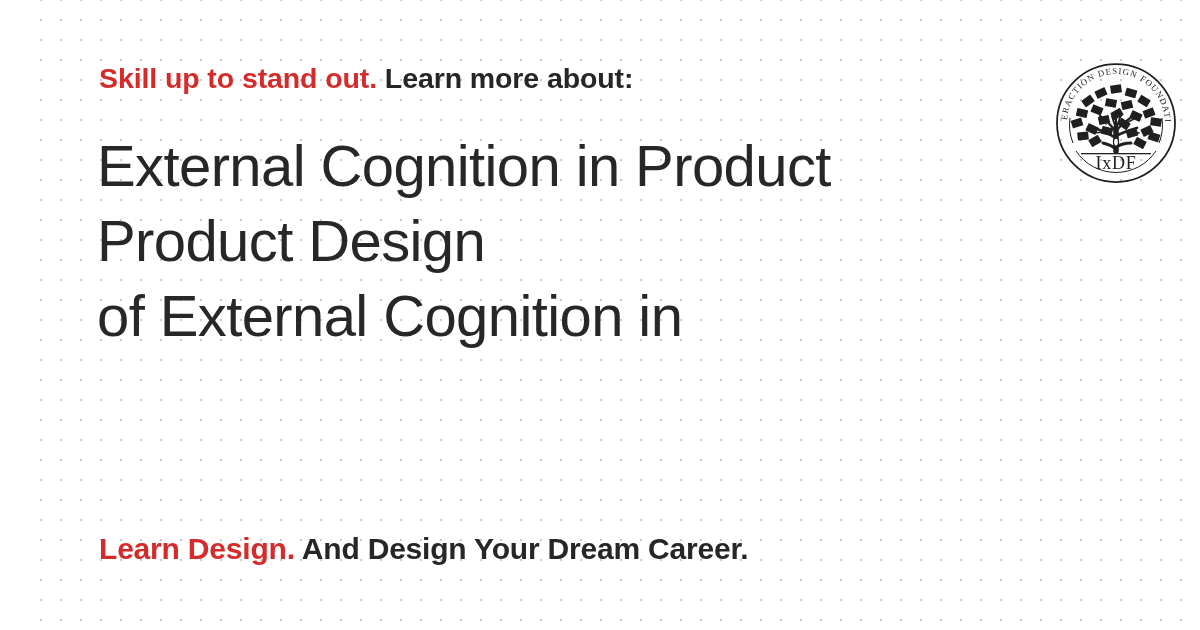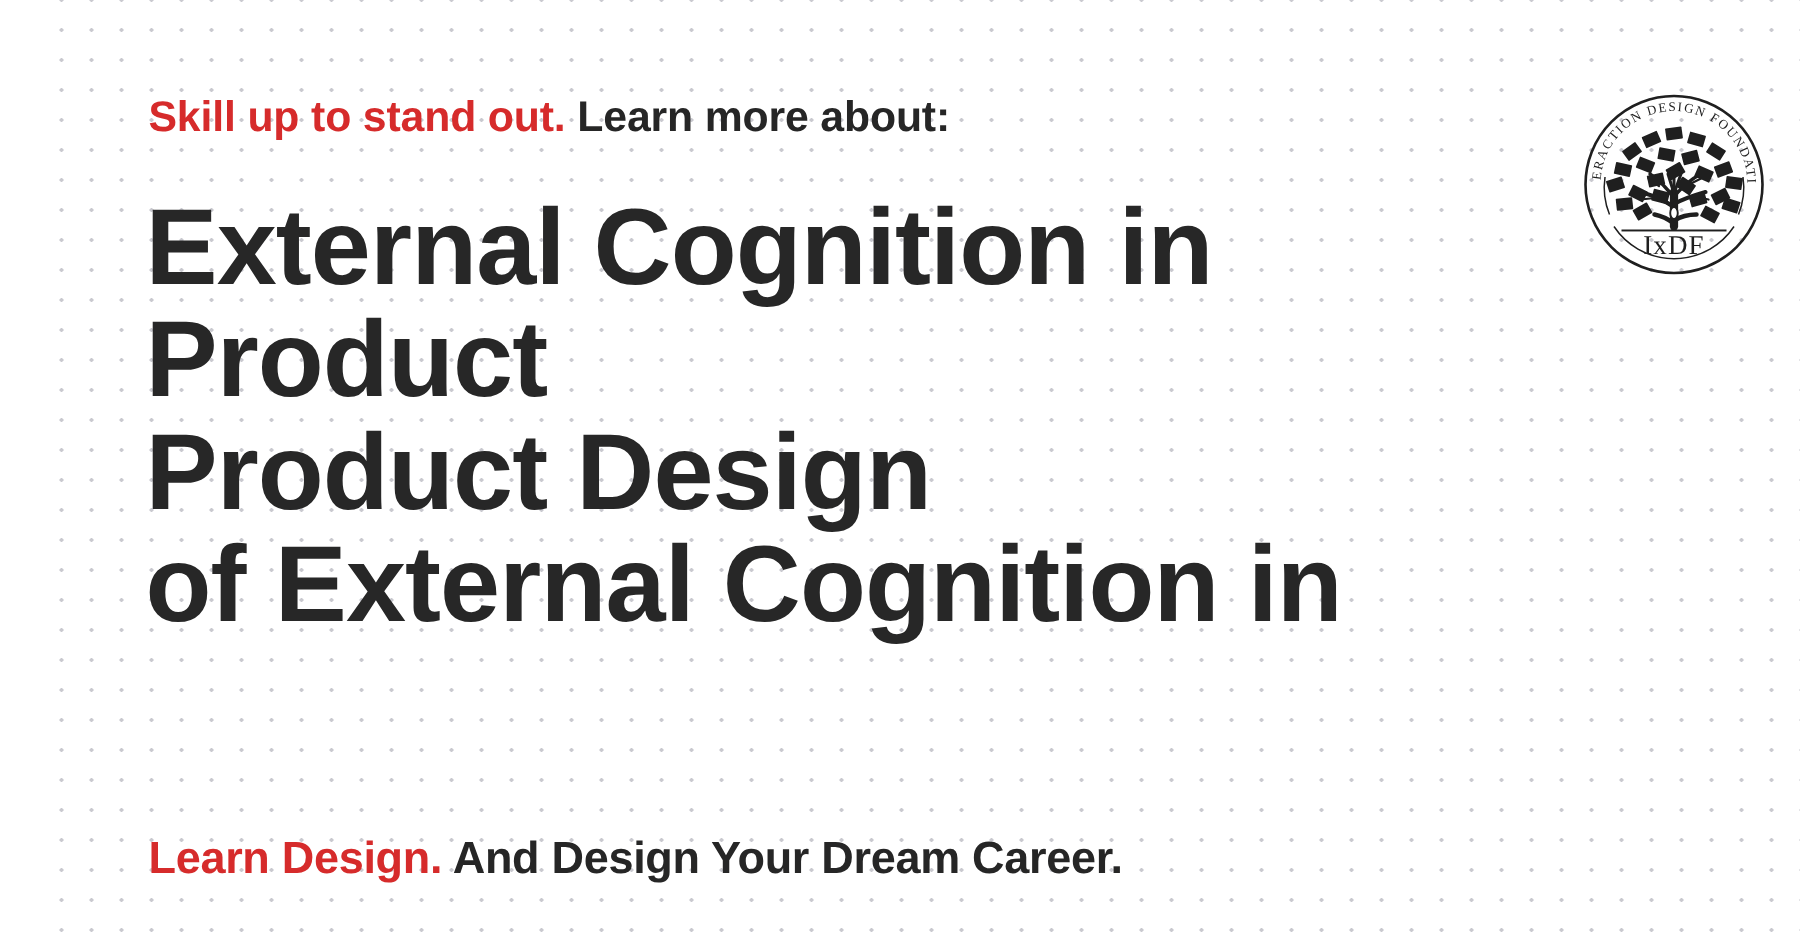--- a/index.html
+++ b/index.html
@@ -43,32 +43,32 @@
   #kicker .accent {
     color: #d62b2b;
   }
 
   
   #headline {
     position: absolute;
     left: 58px;
     top: 128px;
     width: 900px;
-    font-size: 72px;
-    font-weight: 700;
+    font-size: 58px;
+    font-weight: 400;
     line-height: 75px;
     letter-spacing: -0.6px;
     color: #272727;
   }
 
   
   #tagline {
     position: absolute;
     left: 60px;
-    top: 552px;
+    top: 528px;
     width: 1000px;
     font-size: 30px;
     font-weight: 700;
     line-height: 42px;
     letter-spacing: -0.2px;
     color: #262626;
     white-space: nowrap;
   }
   #tagline .accent {
     color: #d62b2b;

